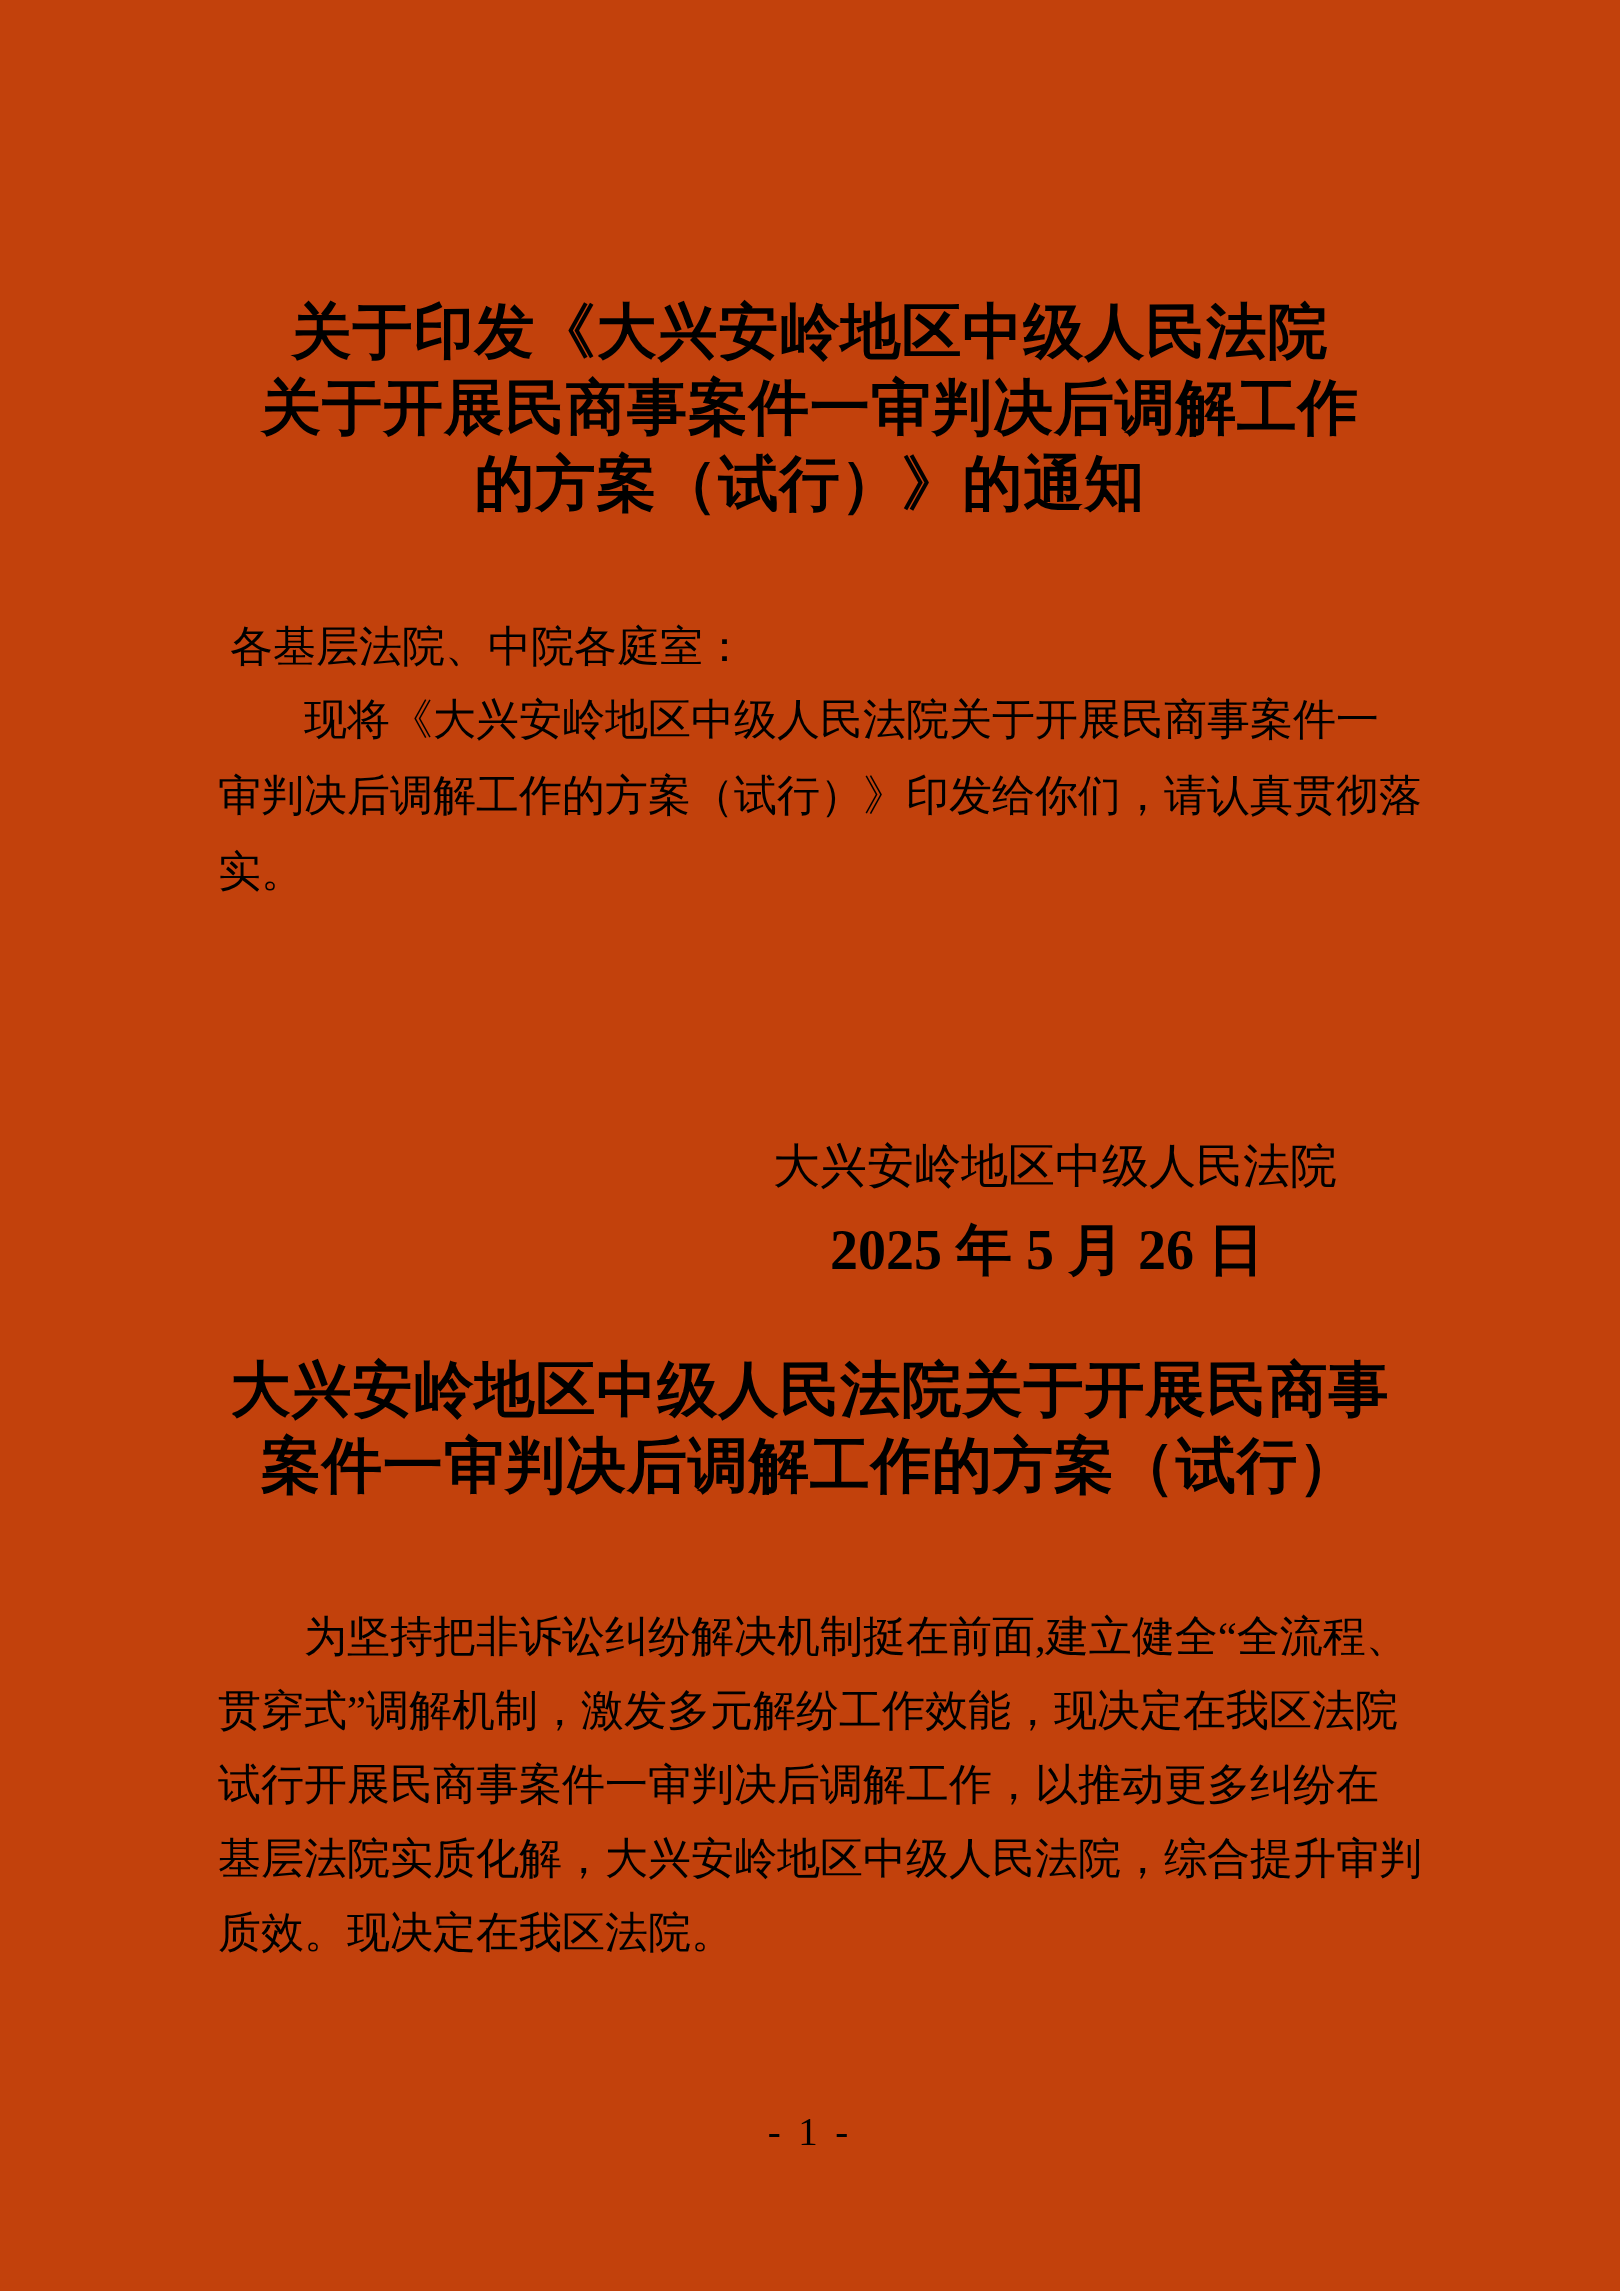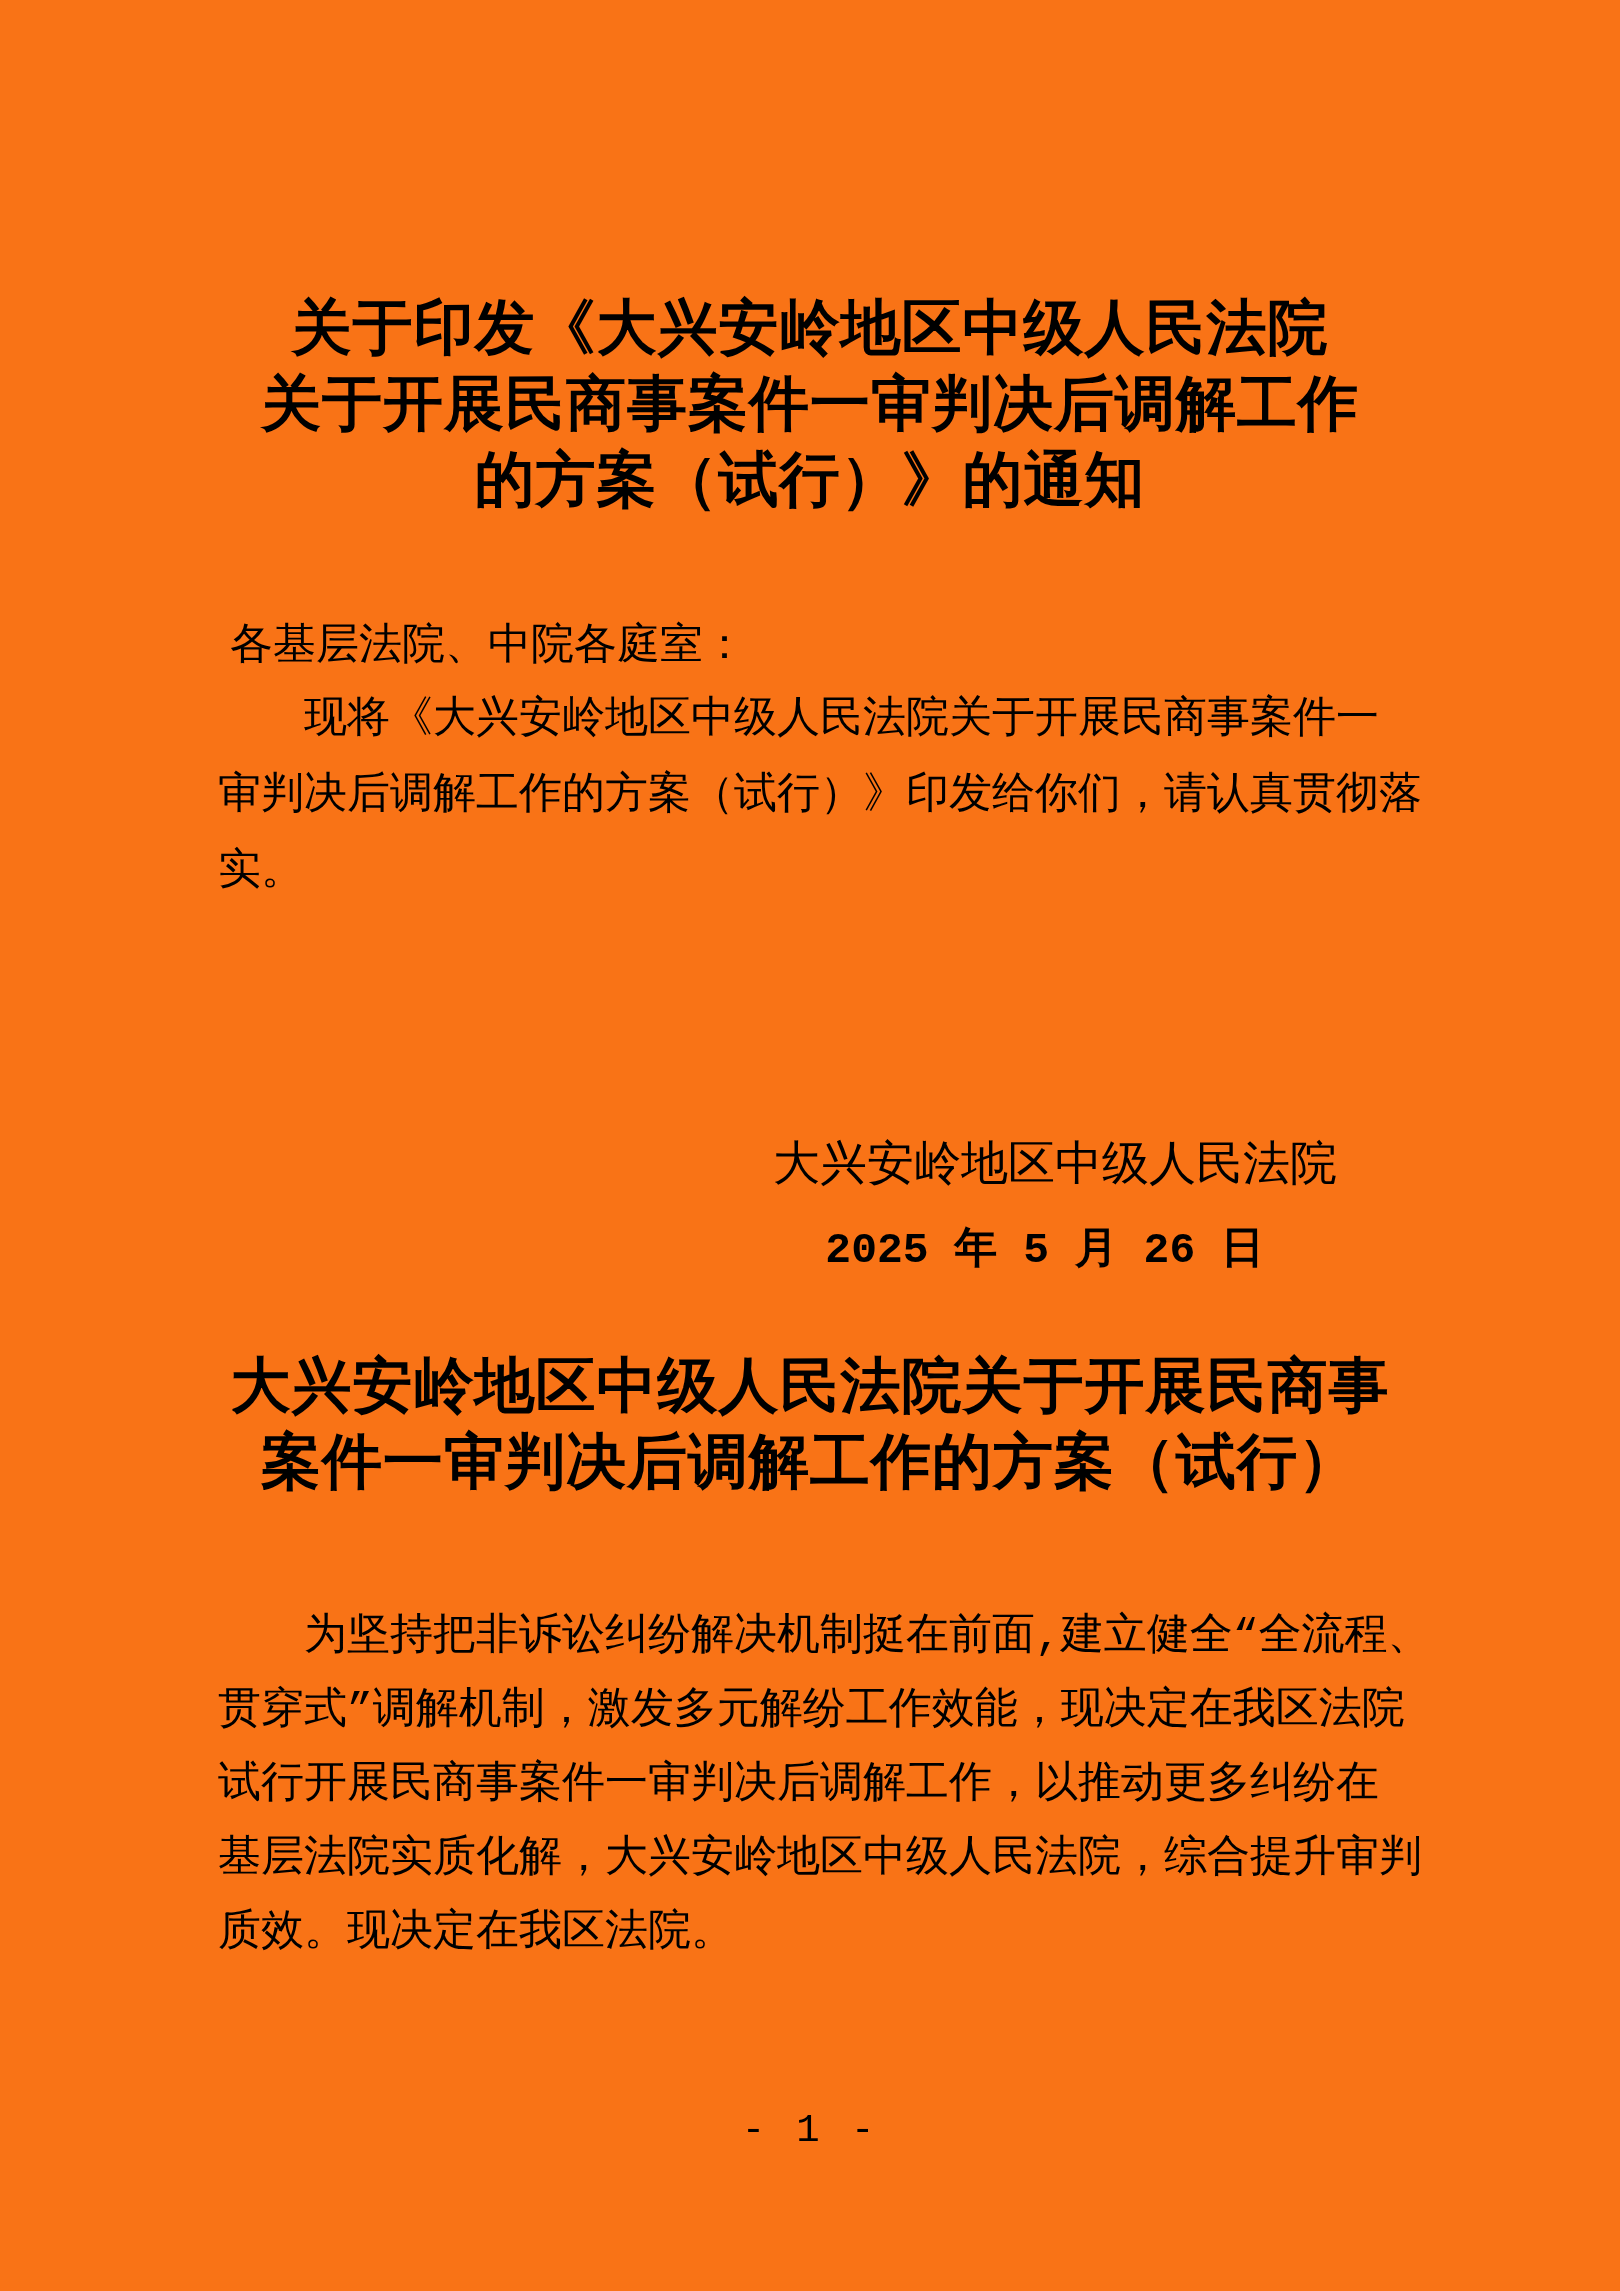--- a/index.html
+++ b/index.html
@@ -4,23 +4,23 @@
 <style>
   html, body {
     margin: 0;
     padding: 0;
     background: #ffffff;
   }
   .page {
     position: relative;
     width: 1620px;
     height: 2292px;
-    background: #f97316;
+    background: #c2410c;
     color: #000000;
-    font-family: Liberation Mono, monospace;
+    font-family: Liberation Serif, serif;
     overflow: hidden;
   }
   .doc-title {
     position: absolute;
     top: 294px;
     left: 0;
     width: 1620px;
     text-align: center;
     font-weight: bold;
     font-size: 60px;
@@ -66,21 +66,21 @@
     font-size: 47px;
     line-height: 55px;
     margin-left: 37px;
   }
   .date {
     position: absolute;
     top: 1225px;
     left: 0;
     right: 356px;
     text-align: right;
-    font-size: 43px;
+    font-size: 56px;
     font-weight: bold;
     line-height: 51px;
   }
   .plan-title {
     position: absolute;
     top: 1352px;
     left: 0;
     width: 1620px;
     text-align: center;
     font-weight: bold;

